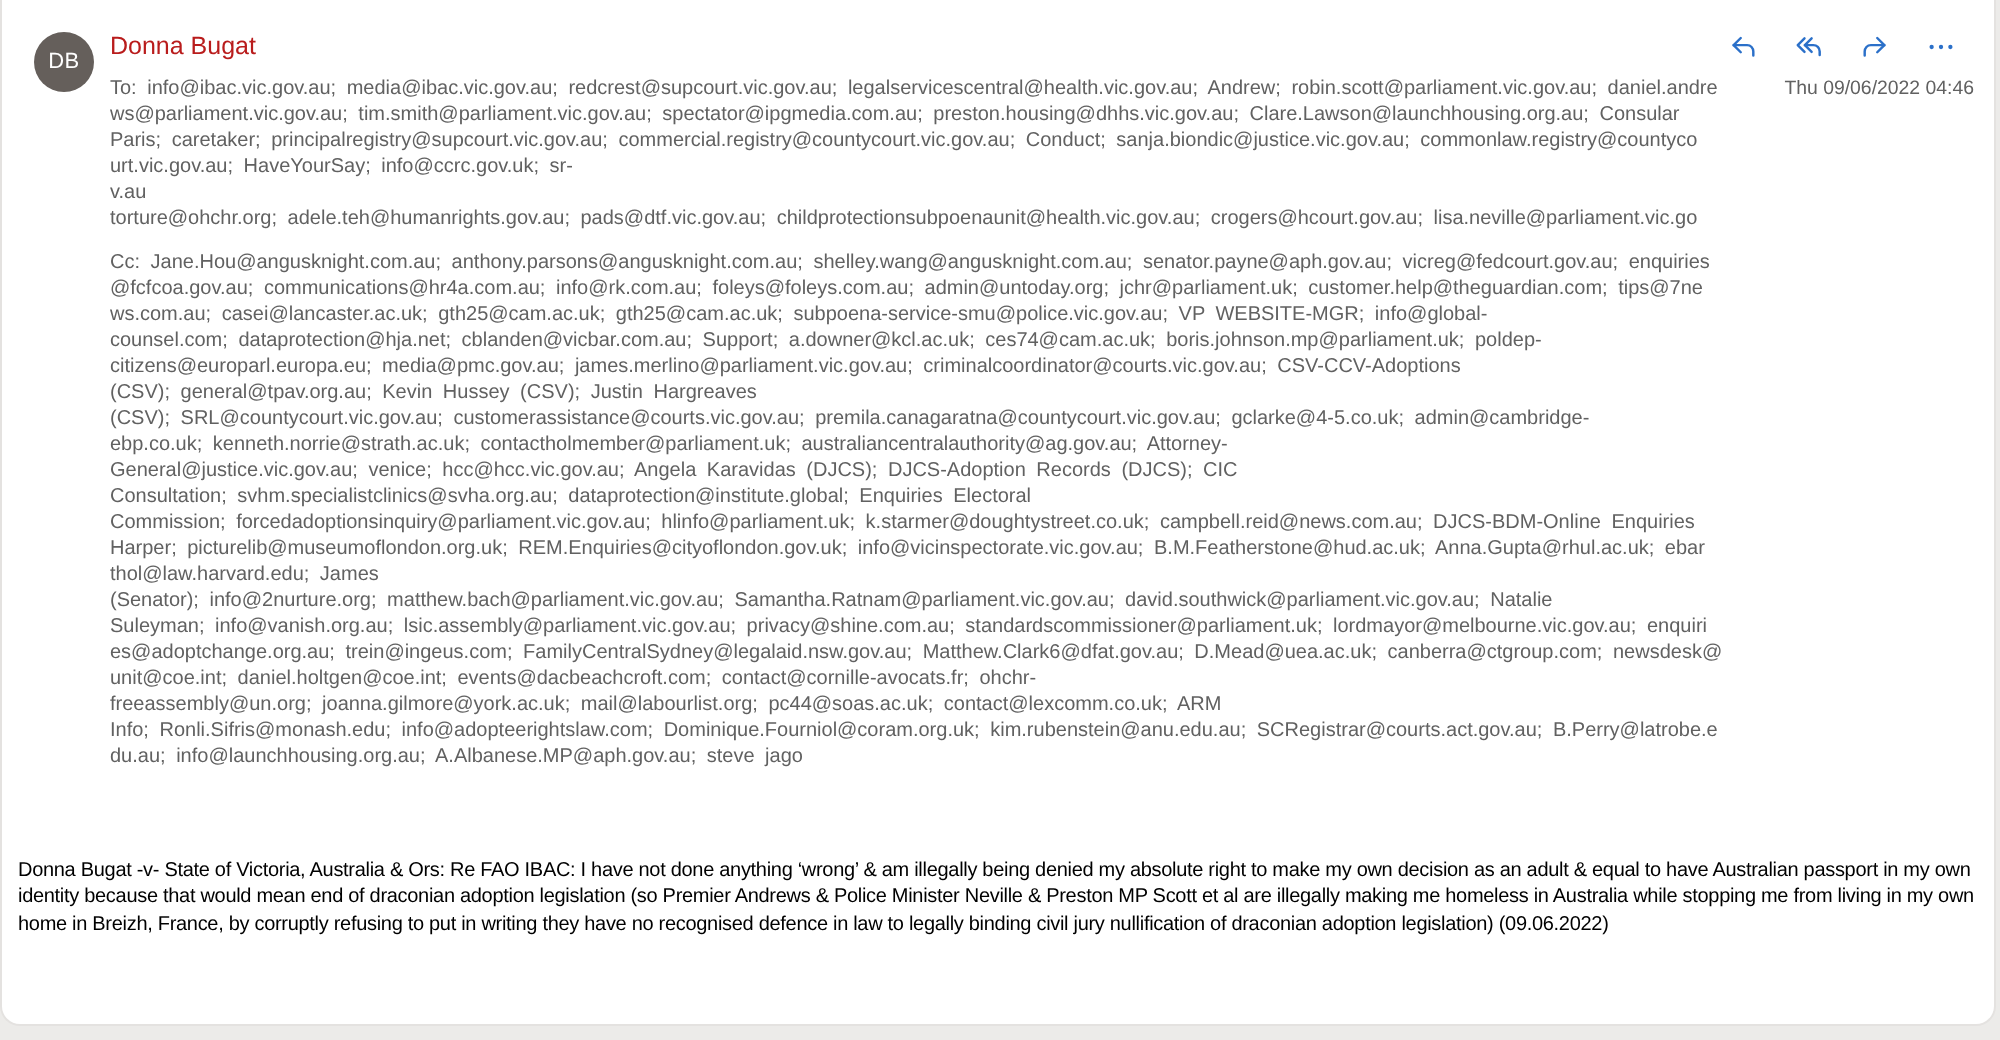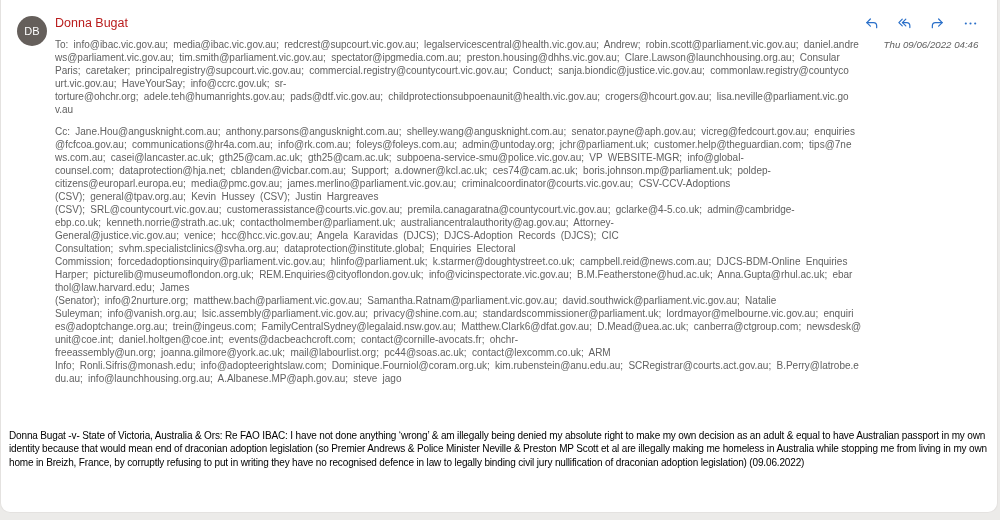--- a/index.html
+++ b/index.html
@@ -27,21 +27,21 @@
   .sender{font-size:12.5px;color:#b91c1c;padding-top:2px;cursor:pointer;}
   .actions{display:flex;gap:15px;align-items:center;padding-right:14px;padding-top:1px;}
   .icon-btn{width:18px;height:16px;cursor:pointer;display:inline-flex;align-items:center;justify-content:center;}
   .icon-btn svg{display:block;}
   .row2{display:flex;align-items:flex-start;}
   .to-field{flex:1;min-width:0;overflow:hidden;}
   .addr-line{
     font-size:10px;color:#616161;line-height:13px;
     white-space:nowrap;overflow:hidden;word-spacing:2.5px;
   }
-  .date{flex:0 0 112px;text-align:center;font-size:9.7px;color:#616161;line-height:13px;padding-right:6px;font-style:italic;}
+  .date{flex:0 0 112px;text-align:right;font-size:9.7px;color:#616161;line-height:13px;padding-right:6px;}
   .cc-field{margin-top:9px;overflow:hidden;}
   .email-body{
     margin:44px 8px 0 8px;
     font-size:10px;line-height:13.4px;color:#000;
     letter-spacing:-0.15px;
   }
 </style>
 </head>
 <body>
 
@@ -85,22 +85,22 @@
           </span>
         </div>
       </div>
 
       <div class="row2">
         <div class="to-field">
             <div class="addr-line">To: info@ibac.vic.gov.au; media@ibac.vic.gov.au; redcrest@supcourt.vic.gov.au; legalservicescentral@health.vic.gov.au; Andrew; robin.scott@parliament.vic.gov.au; daniel.andre</div>
             <div class="addr-line">ws@parliament.vic.gov.au; tim.smith@parliament.vic.gov.au; spectator@ipgmedia.com.au; preston.housing@dhhs.vic.gov.au; Clare.Lawson@launchhousing.org.au; Consular</div>
             <div class="addr-line">Paris; caretaker; principalregistry@supcourt.vic.gov.au; commercial.registry@countycourt.vic.gov.au; Conduct; sanja.biondic@justice.vic.gov.au; commonlaw.registry@countyco</div>
             <div class="addr-line">urt.vic.gov.au; HaveYourSay; info@ccrc.gov.uk; sr-</div>
+            <div class="addr-line">v.au</div>
             <div class="addr-line">torture@ohchr.org; adele.teh@humanrights.gov.au; pads@dtf.vic.gov.au; childprotectionsubpoenaunit@health.vic.gov.au; crogers@hcourt.gov.au; lisa.neville@parliament.vic.go</div>
-            <div class="addr-line">v.au</div>
           </div>
         <div class="date">Thu 09/06/2022 04:46</div>
       </div>
 
       <div class="cc-field">
           <div class="addr-line">Cc: Jane.Hou@angusknight.com.au; anthony.parsons@angusknight.com.au; shelley.wang@angusknight.com.au; senator.payne@aph.gov.au; vicreg@fedcourt.gov.au; enquiries</div>
           <div class="addr-line">@fcfcoa.gov.au; communications@hr4a.com.au; info@rk.com.au; foleys@foleys.com.au; admin@untoday.org; jchr@parliament.uk; customer.help@theguardian.com; tips@7ne</div>
           <div class="addr-line">ws.com.au; casei@lancaster.ac.uk; gth25@cam.ac.uk; gth25@cam.ac.uk; subpoena-service-smu@police.vic.gov.au; VP WEBSITE-MGR; info@global-</div>
           <div class="addr-line">counsel.com; dataprotection@hja.net; cblanden@vicbar.com.au; Support; a.downer@kcl.ac.uk; ces74@cam.ac.uk; boris.johnson.mp@parliament.uk; poldep-</div>
           <div class="addr-line">citizens@europarl.europa.eu; media@pmc.gov.au; james.merlino@parliament.vic.gov.au; criminalcoordinator@courts.vic.gov.au; CSV-CCV-Adoptions</div>

